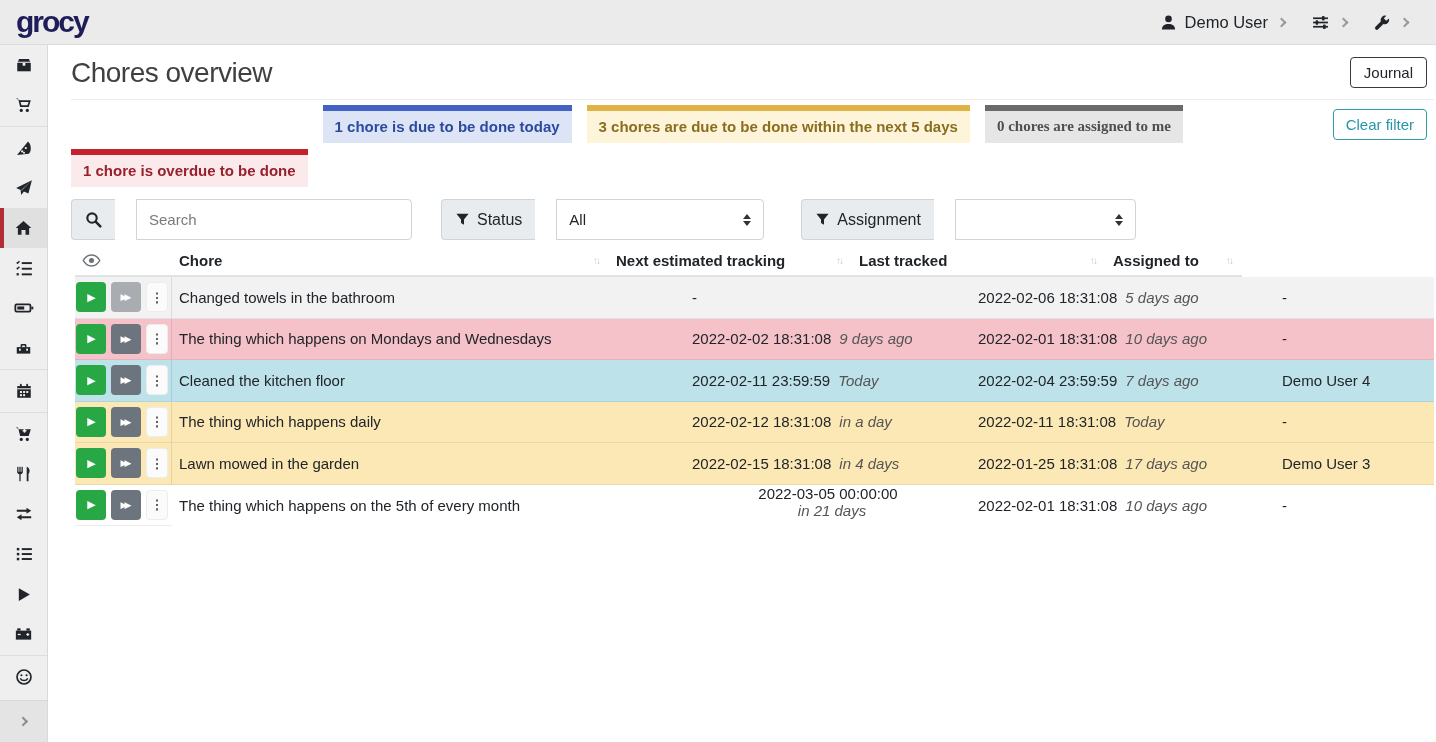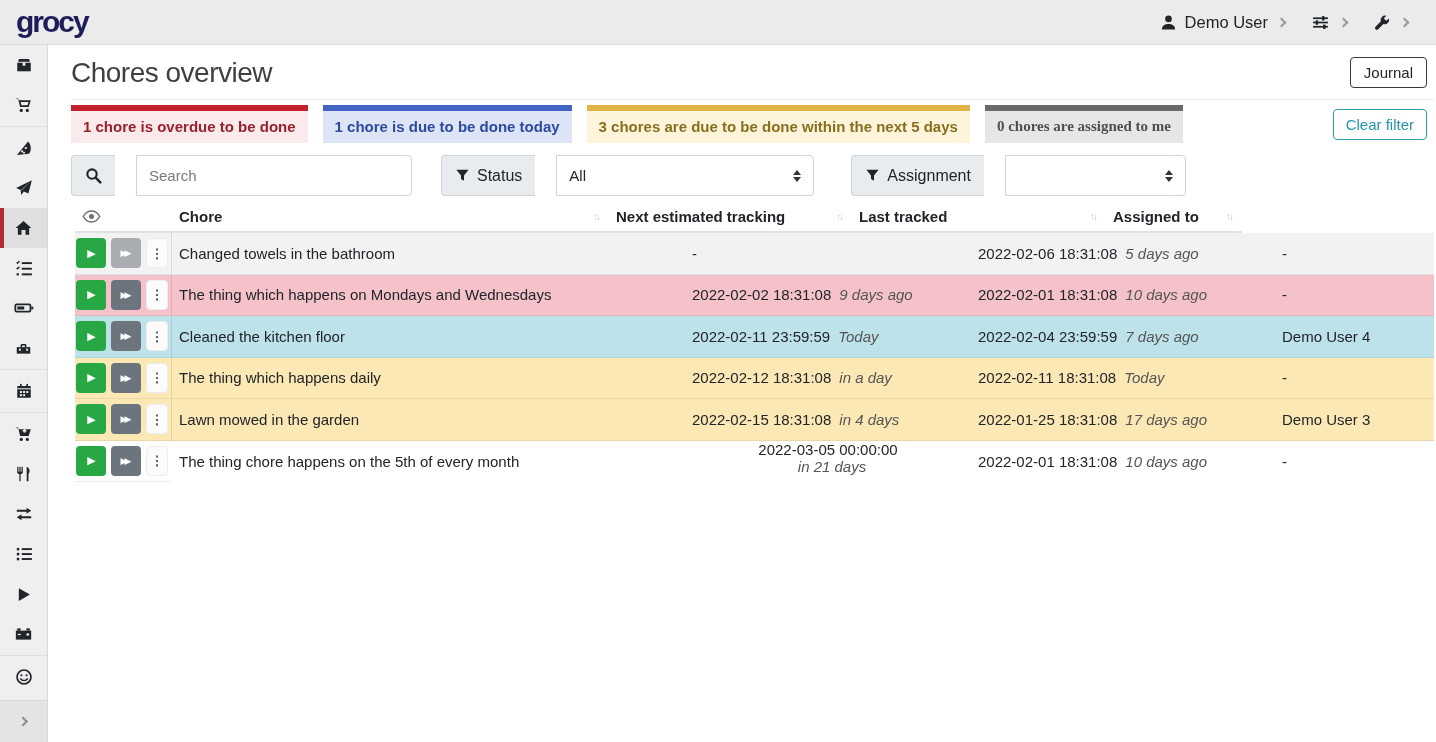--- a/index.html
+++ b/index.html
@@ -38,21 +38,21 @@
   h1 { font-size:28px; font-weight:500; color:#404040; letter-spacing:-0.5px; }
   .btn-journal { background:#fff; border:1px solid #343a40; border-radius:4px;
     font-size:15px; color:#212529; padding:6px 13px; cursor:pointer;
     font-family:"Liberation Sans", sans-serif; }
   hr.head-rule { border:none; border-top:1px solid #ececec; margin:10px 0 5px 0; }
 
   
   .cards-row { display:flex; align-items:flex-start; gap:15px; margin-top:0; padding-right:7px; }
   .card { font-size:15px; font-weight:bold; padding:7px 12px 8px 12px; border-top:6px solid;
     white-space:nowrap; cursor:pointer; }
-  .card.overdue  { background:#faeaeb; border-color:#c3222c; color:#99202c; }
+  .card.overdue  { background:#faeaeb; border-color:#c3222c; color:#99202c;margin-top:44px; }
   .card.today    { background:#dde4f6; border-color:#4263c4; color:#2b4aa0; }
   .card.soon     { background:#fdf4d9; border-color:#dfb345; color:#8a6e1f; }
   .card.assigned { background:#e6e6e6; border-color:#6a6a6a; color:#4f4f4f;font-family:Liberation Serif, serif; }
   .btn-clear { margin-left:auto; margin-top:4px; background:#fff; border:1px solid #2e9bab;
     border-radius:4px; color:#2596a8; font-size:15px; padding:6px 12px; cursor:pointer;
     font-family:"Liberation Sans", sans-serif; }
 
   
   .filters-row { display:flex; align-items:center; margin-top:12px; }
   .igroup { display:flex; height:41px;gap:21px; }
@@ -303,21 +303,21 @@
       <input type="text" placeholder="Search" style="">
     </div>
     <div class="gap1"></div>
     <div class="igroup">
       <div class="prepend">
         <svg class="icn" width="15" height="15" viewBox="0 0 16 16" fill="#212529">
             <path d="M1.5 1.8h13L9.6 8v5.6L6.4 11.7V8z"></path>
           </svg>
         <span>Status</span>
       </div>
-      <div class="fake-select" style="width:258px;">
+      <div class="fake-select" style="width:208px;">
         <span>All</span>
         <span class="updown">
             <i class="up"></i>
             <i class="dn"></i>
           </span>
       </div>
     </div>
     <div class="gap2"></div>
     <div class="igroup">
       <div class="prepend">
@@ -497,21 +497,21 @@
       <div class="td actions" style="border-right:none;">
         <button class="btn-track">
             <span>▶</span>
           </button>
         <button class="btn-skip">
             <span>▶▶</span>
           </button>
         <button class="btn-more">⋮</button>
       </div>
       <div class="td" style="border-bottom:none;">
-          <span>The thing chore happens on the 5th of every month</span>
+          <span>The thing which happens on the 5th of every month</span>
         </div>
       <div class="td" style="border-bottom:none;flex-direction:column;">
           <span>2022-03-05 00:00:00</span>
           <span class="note">in 21 days</span>
         </div>
       <div class="td" style="border-bottom:none;">
           <span>2022-02-01 18:31:08</span>
           <span class="note">10 days ago</span>
         </div>
       <div class="td" style="border-bottom:none;">

